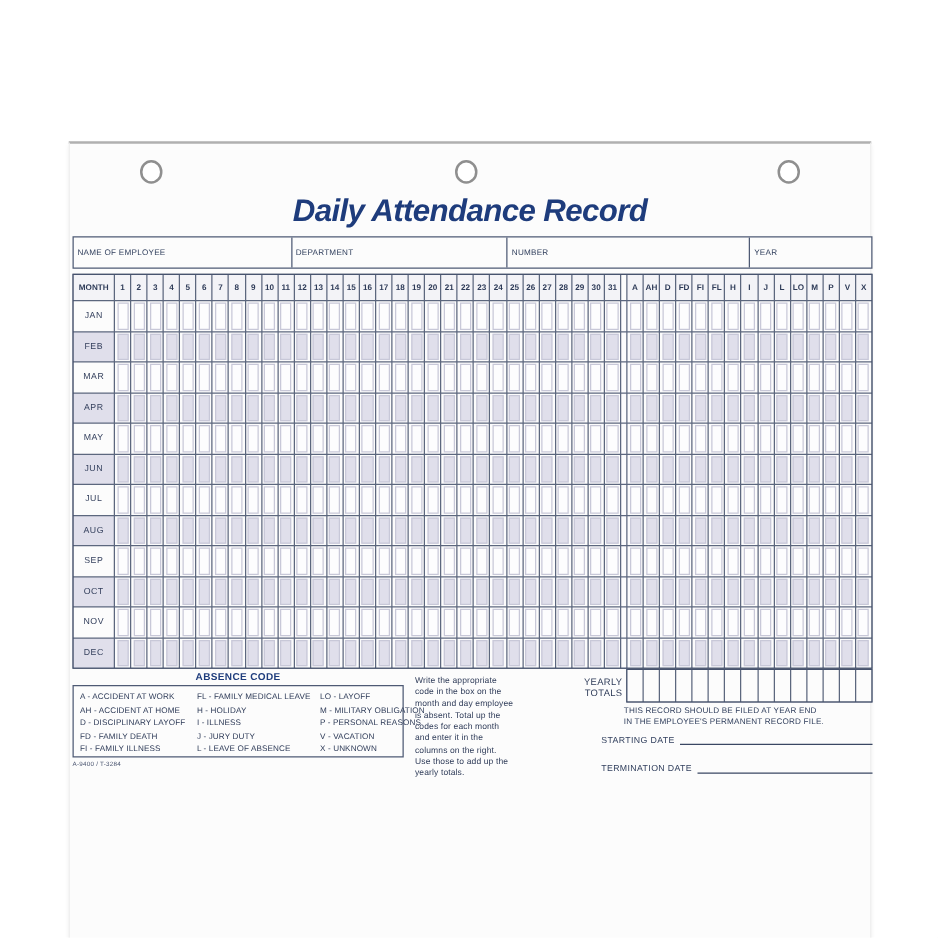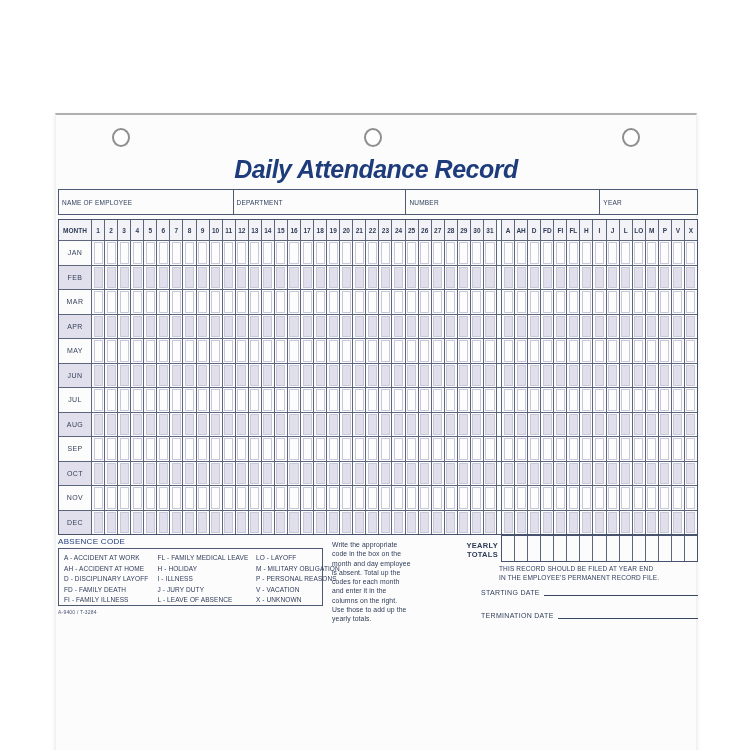--- a/index.html
+++ b/index.html
@@ -90,21 +90,21 @@
   .inner-box {
     position: absolute; left: 1.5px; right: 1.5px; top: 1px; bottom: 1px;
     border: 1px solid #c8c8d8;
     background: #fdfdfe;
   }
   .inner-box.shaded { background: #e0dfeb; }
 
   
   .absence-section { position: absolute; left: 2px; top: 422px; width: 265px; }
   .absence-title {
-    font-size: 8px; font-weight: normal; letter-spacing: 0.3px; color: #1e3c7c;
+    font-size: 8px; font-weight: bold; letter-spacing: 0.3px; color: #1e3c7c; text-align: center;
   }
   .absence-box {
     margin-top: 2px;
     border: 1px solid #4e5a74;
     width: 265px; height: 58px;
     box-sizing: border-box;
     display: flex;
     padding: 4px 4px 0 5px;
     background: #fcfcfc;
   }
@@ -117,21 +117,21 @@
   
   .instructions {
     position: absolute; left: 276px; top: 425px; width: 124px;
     font-size: 6.8px; line-height: 9.3px; color: #2e3b58; letter-spacing: 0.1px;
   }
 
   
   .yearly-label {
     position: absolute; left: 382px; top: 426px; width: 60px;
     text-align: right;
-    font-size: 7.5px; font-weight: bold; line-height: 9px;
+    font-size: 7.5px; font-weight: normal; line-height: 9px;
     color: #2e3b58; letter-spacing: 0.3px;
   }
   .totals-row {
     position: absolute; left: 445px; top: 420px;
     width: 197px; height: 27px;
     display: grid;
     grid-template-columns: repeat(15, 1fr);
     gap: 1px;
     background: #5c677e;
     border: 1px solid #47536e;

